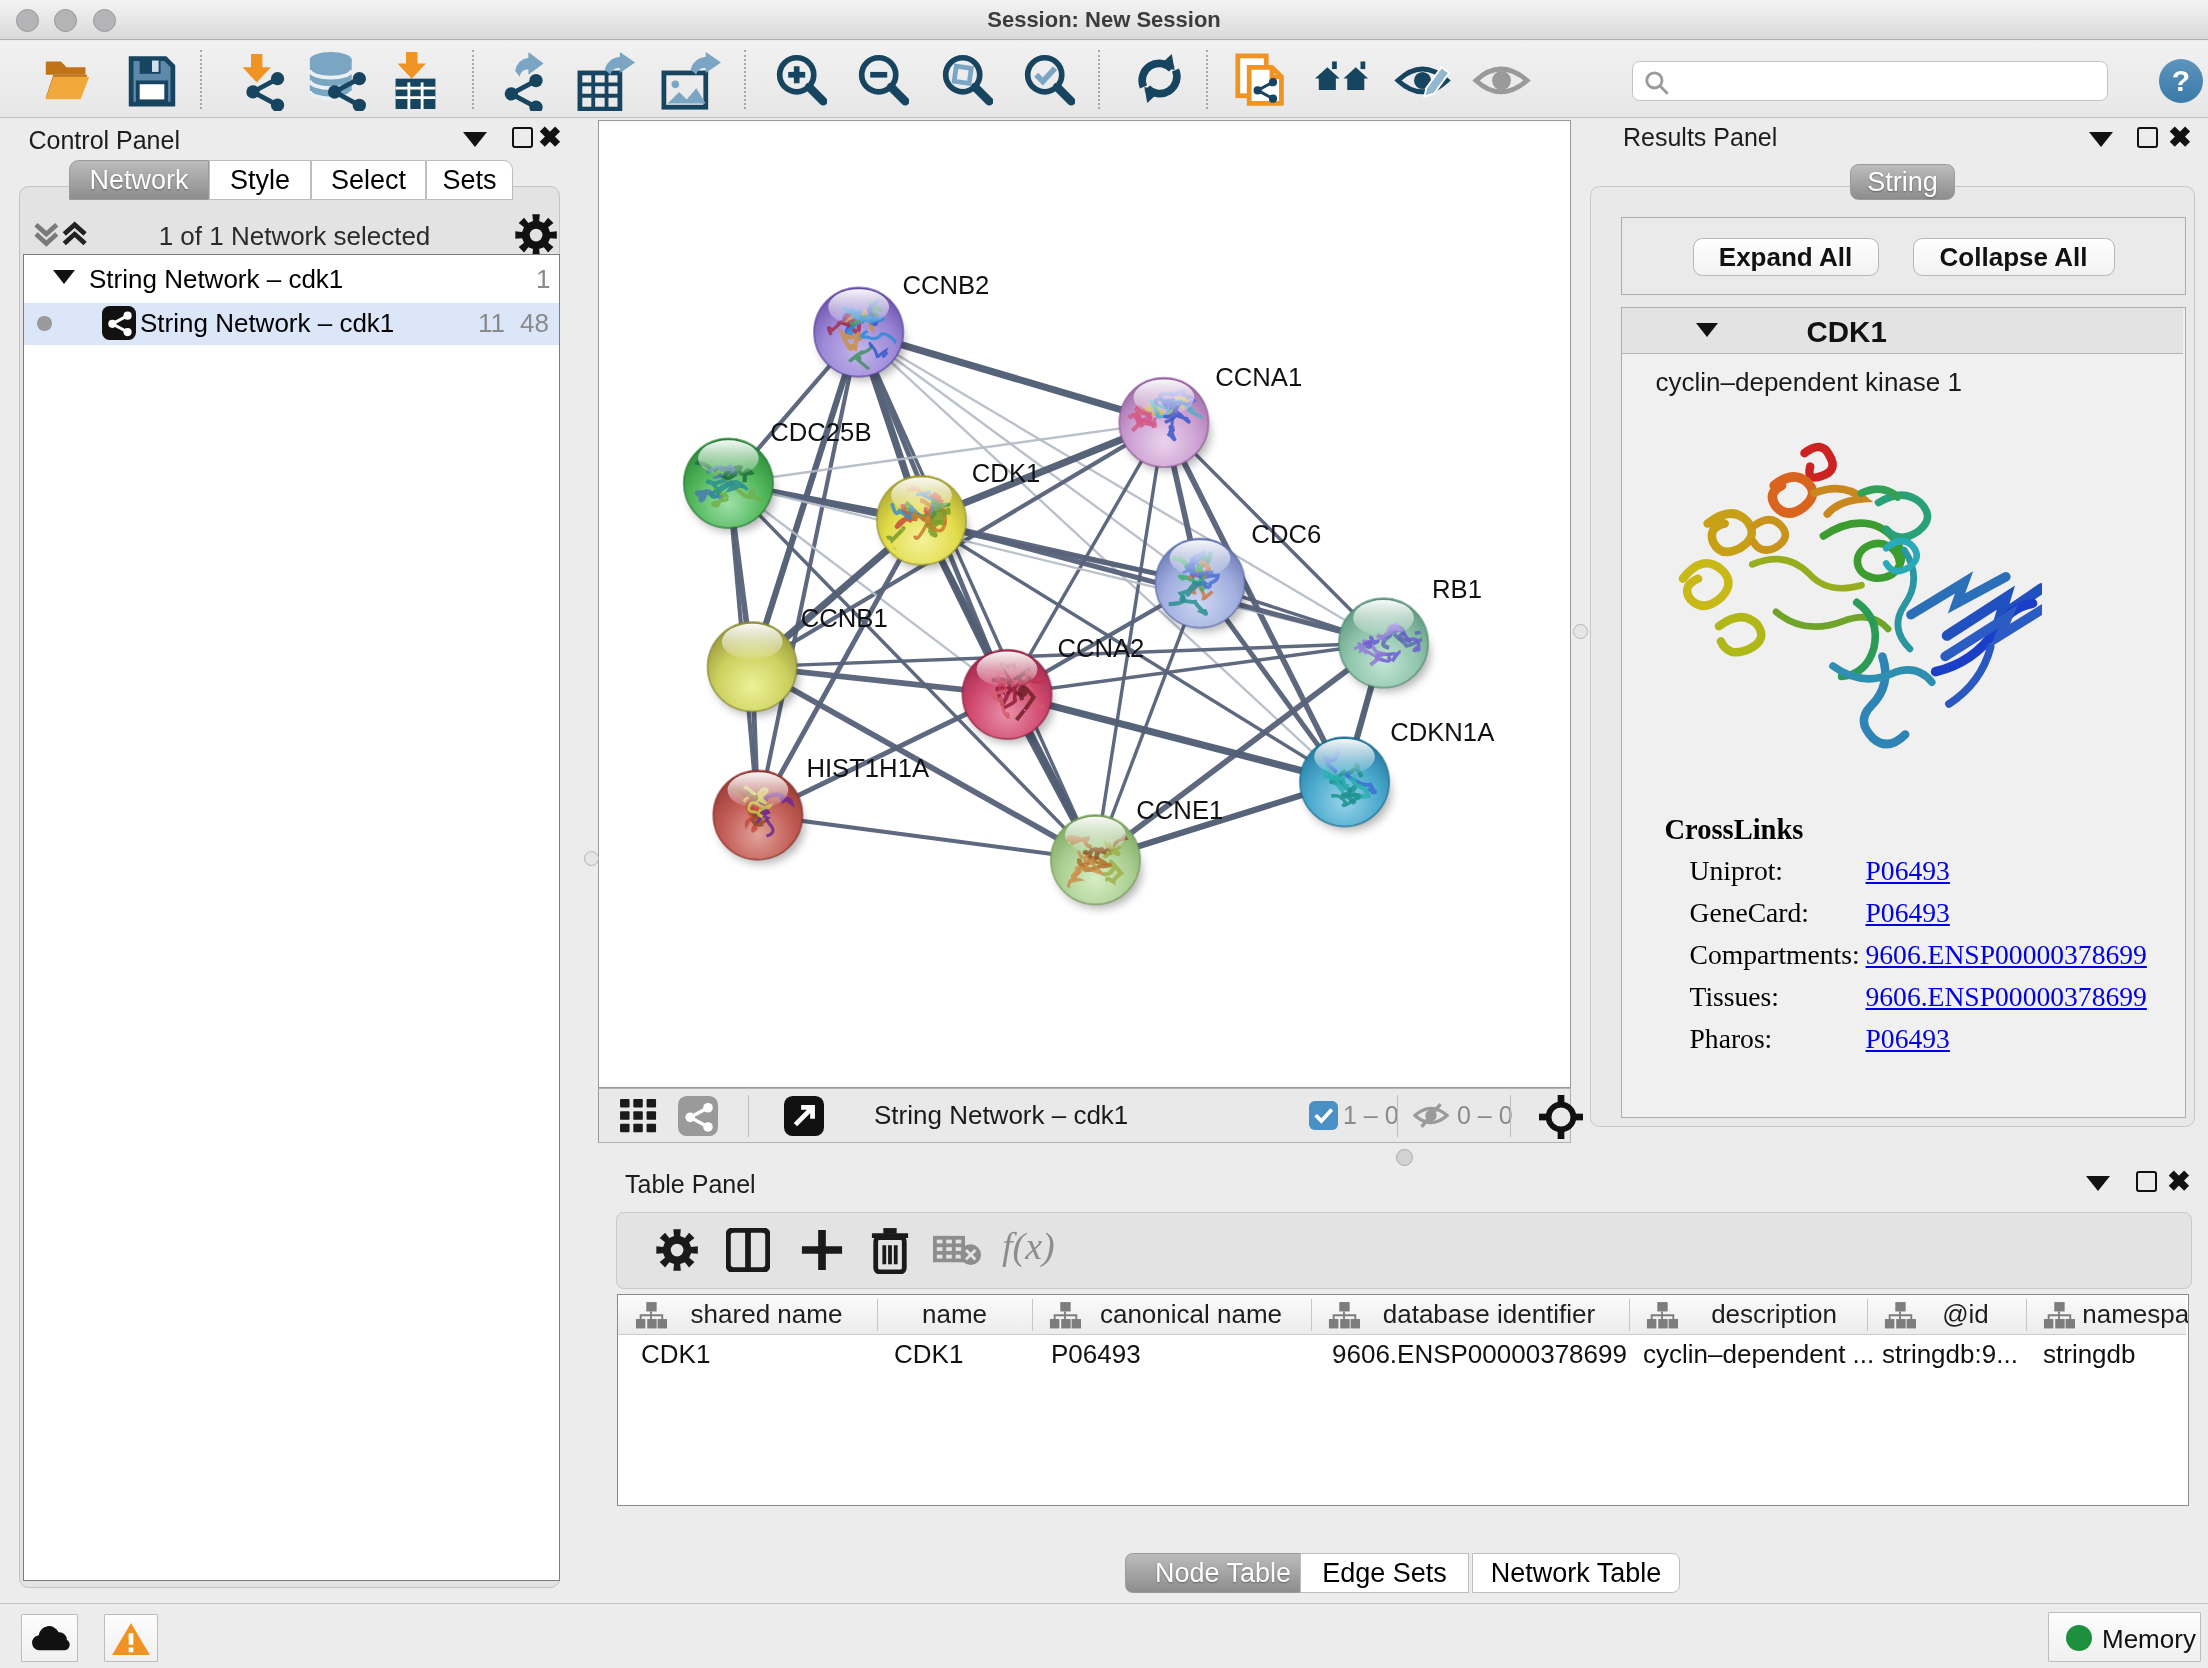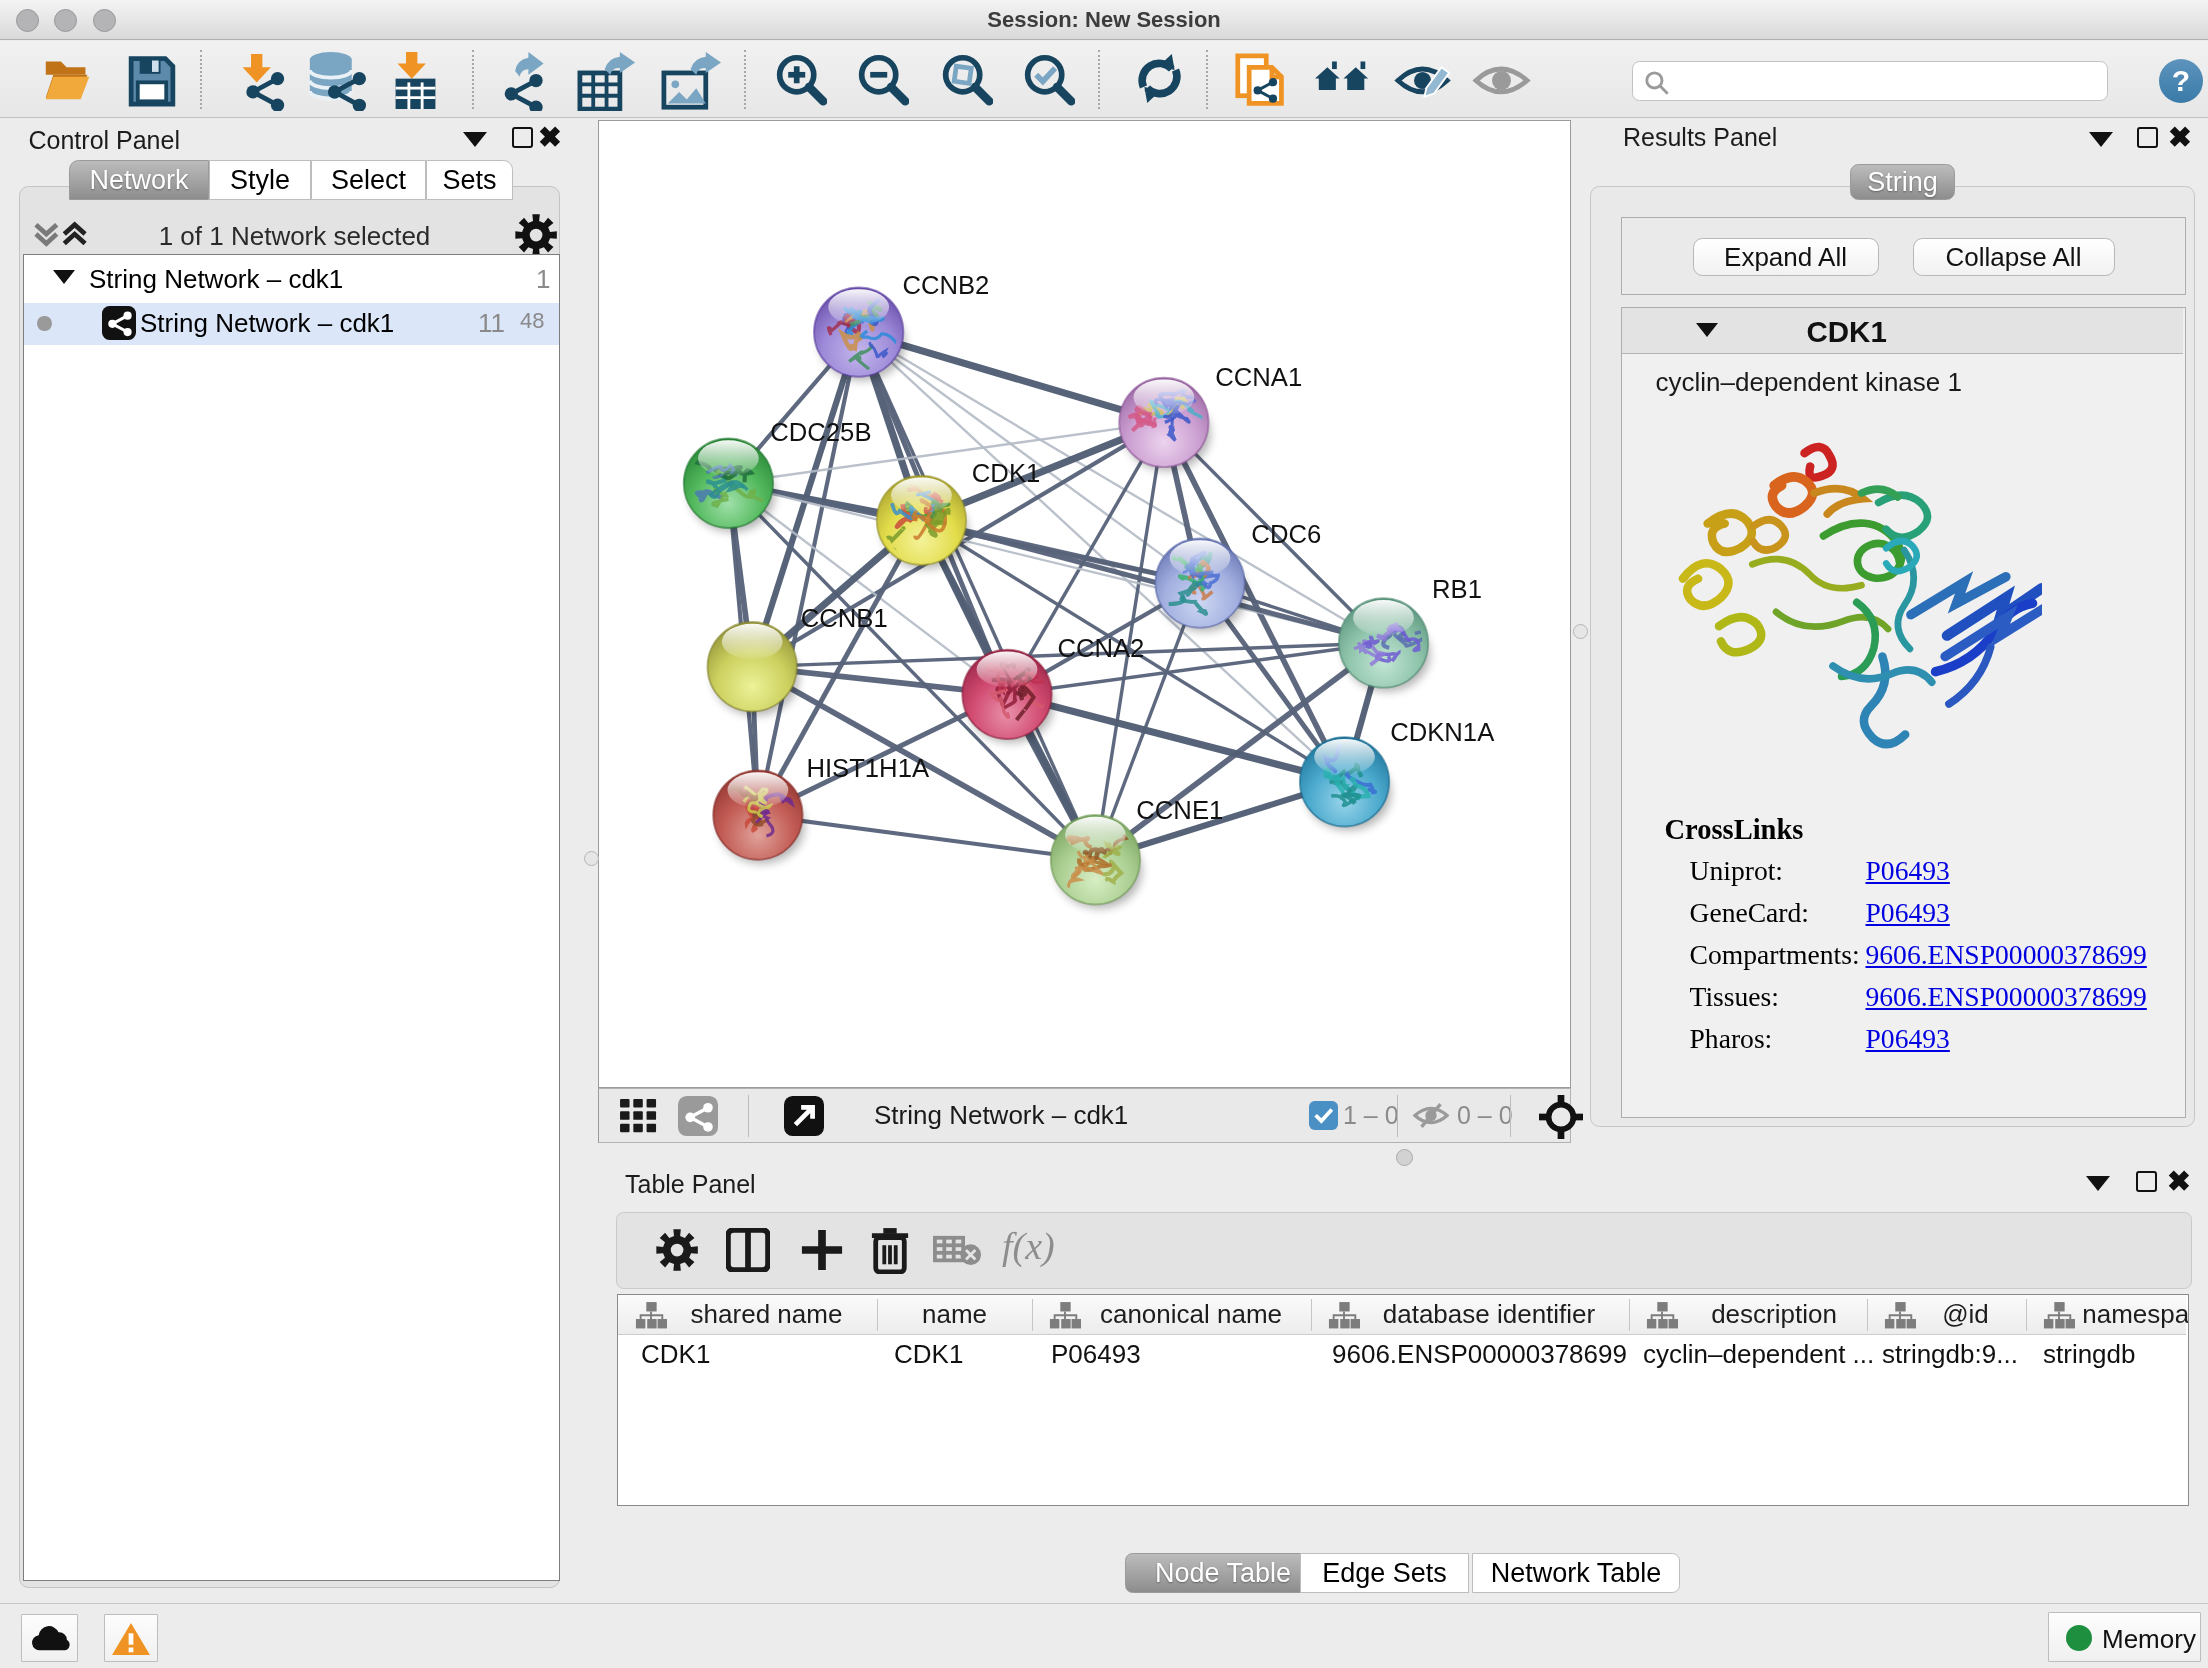--- a/index.html
+++ b/index.html
@@ -19,21 +19,21 @@
 #help{left:2159px;top:18px;width:44px;height:44px;border-radius:50%;background:linear-gradient(#5d94bd,#3a7aa8);color:#fff;font-size:30px;font-weight:700;text-align:center;line-height:44px}
 
 .phead{font-size:25px;color:#1c1c1c}
 .tri-d{width:0;height:0;border-left:12.4px solid transparent;border-right:12.4px solid transparent;border-top:15px solid #111}
 .flbox{width:21px;height:21px;border:2.9px solid #111;border-radius:2.9px}
 .xx{font-size:28.5px;font-weight:700;color:#111;line-height:21px}
 
 .tab{height:40px;border:1px solid #bdbdbd;background:#fff;color:#000;font-size:27px;text-align:center;display:flex;align-items:center;justify-content:center}
 .tabsel{background:linear-gradient(#bcbcbc,#8d8d8d);color:#fff;border-color:#9a9a9a;text-shadow:0 1px 1.9px rgba(0,0,0,.35)}
 
-.btn{background:linear-gradient(#ffffff,#f2f2f2);border:1.9px solid #b7b7b7;border-radius:9.5px;font-size:26px;font-weight:400;color:#111;display:flex;align-items:center;justify-content:center}
+.btn{background:linear-gradient(#ffffff,#f2f2f2);border:1.9px solid #b7b7b7;border-radius:9.5px;font-size:26px;font-weight:700;color:#111;display:flex;align-items:center;justify-content:center}
 
 #cp-list{left:23px;top:254px;width:537px;height:1327px;background:#fff;border:1.9px solid #7d7d7d}
 #cp-row2{background:#dbe6f9}
 .gray{color:#8a8a8a}
 
 #canvas{left:598px;top:120px;width:973px;height:968px;background:#fff;border:1px solid #9a9a9a}
 #canvasbar{left:598px;top:1088px;width:973px;height:55px;background:#e9e9e9;border:1px solid #b2b2b2;border-left:1px solid #9a9a9a}
 .cbsep{top:5.7px;height:42px;width:0;border-left:1px solid #bdbdbd;position:absolute}
 
 #rp-outer{left:1590px;top:186px;width:605px;height:941px;background:#e9e9e9;border:1.9px solid #c6c6c6;border-radius:9.5px}
@@ -251,21 +251,21 @@
           <rect width="36" height="36" rx="8" fill="#111"></rect>
           <g transform="translate(6,6.5) scale(0.62)" fill="#fff">
             <circle cx="34" cy="6" r="7"></circle>
             <circle cx="34" cy="34" r="7"></circle>
             <circle cx="8" cy="20" r="7"></circle>
             <path d="M8,20 L34,6 M8,20 L34,34" stroke="#fff" stroke-width="5" fill="none"></path>
           </g>
         </svg></div>
     <div class="abs" style="left:116px;top:4.8px;font-size:26px">String Network – cdk1</div>
     <div class="abs gray" style="left:454px;top:4.8px;font-size:26px">11</div>
-    <div class="abs gray" style="left:496px;top:4.8px;font-size:22px">48</div>
+    <div class="abs gray" style="left:496px;top:4.8px;font-size:26px">48</div>
   </div>
 </div>
 
 <div class="abs" id="canvas">
 <svg width="971" height="966" viewBox="0 0 1021 1016" style="position:absolute;left:0;top:0">
 <defs>
         <filter id="blur6" x="-30%" y="-30%" width="160%" height="160%">
           <feGaussianBlur stdDeviation="5"></feGaussianBlur>
         </filter>
 <radialGradient id="g0" cx="0.5" cy="0.72" r="0.80">

